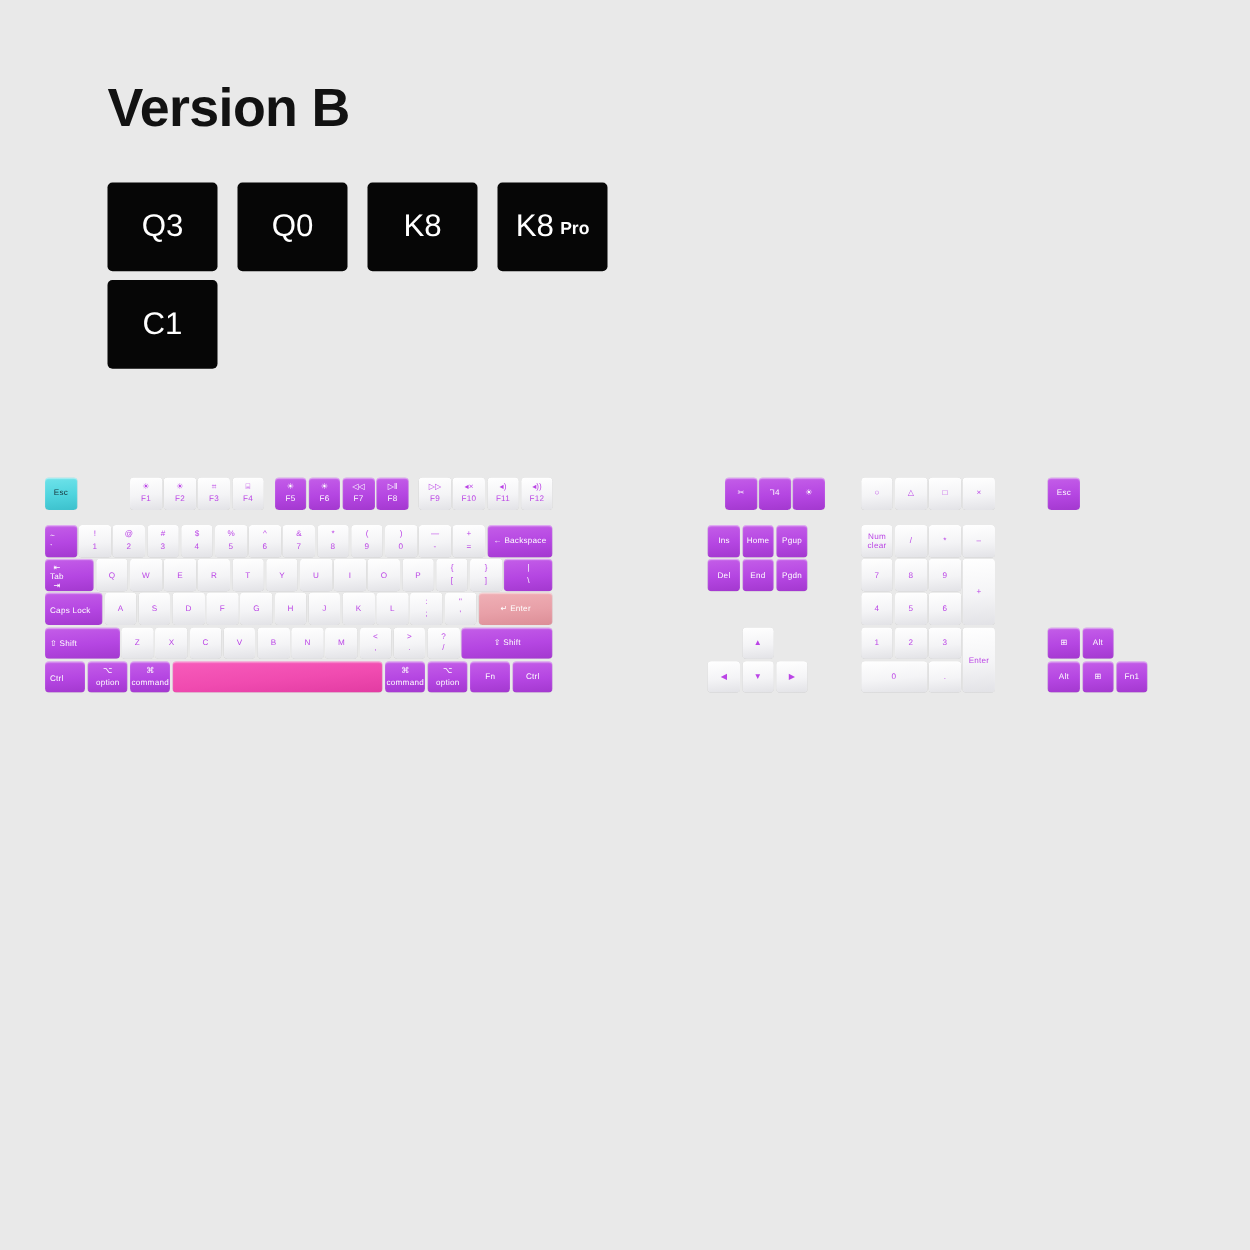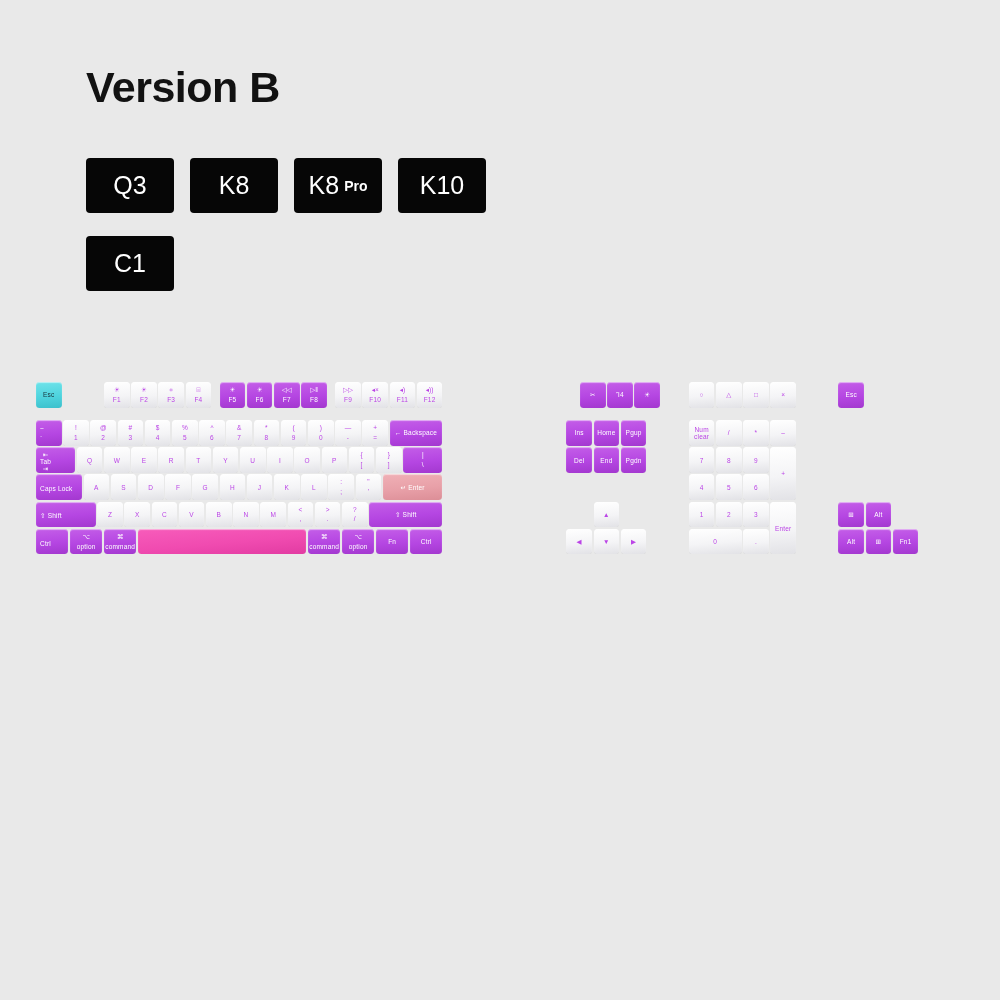--- a/index.html
+++ b/index.html
@@ -14,26 +14,25 @@
   #version-title{
     position:absolute;left:86px;top:66px;
     font-size:43px;font-weight:bold;color:#121212;
     letter-spacing:-0.5px;line-height:1;
   }
   .badge-row{position:absolute;display:flex;gap:16px;}
   #badge-row-1{left:86px;top:146px;}
   #badge-row-2{left:86px;top:224px;}
   .badge{
     background:#060606;color:#ffffff;border-radius:4px;
-    height:55px;min-width:88px;
+    height:71px;min-width:88px;
     display:flex;align-items:center;justify-content:center;
     font-size:25px;font-weight:500;
     padding:0 14px;box-sizing:border-box;
     gap:5px;
-    margin-top:12px;
   }
   .badge .sup{font-size:14px;font-weight:600;}
 
   
   #keyboard{position:absolute;left:0;top:0;width:1000px;height:1000px;}
   .key{
     position:absolute;
     border-radius:3px;
     box-sizing:border-box;
     overflow:hidden;
@@ -68,28 +67,28 @@
 </head>
 <body>
 
 <div id="version-title">Version B</div>
 
 <div class="badge-row" id="badge-row-1">
     <div class="badge">
       <span>Q3</span>
     </div>
     <div class="badge">
+      <span>Q0</span>
+    </div>
+    <div class="badge">
       <span>K8</span>
     </div>
     <div class="badge">
       <span>K8</span>
       <span class="sup">Pro</span>
-    </div>
-    <div class="badge">
-      <span>K10</span>
     </div>
   </div>
 <div class="badge-row" id="badge-row-2">
     <div class="badge">
       <span>C1</span>
     </div>
   </div>
 
 <div id="keyboard">
     <div class="key c-teal" style="left: 36px; top: 382px; width: 25.6px; height: 25.6px;">

